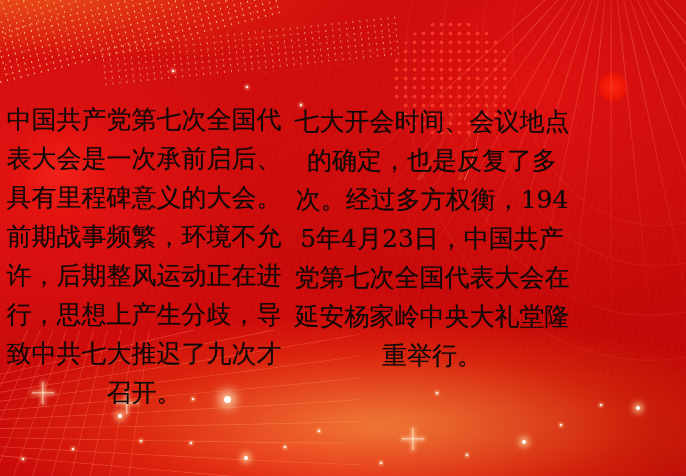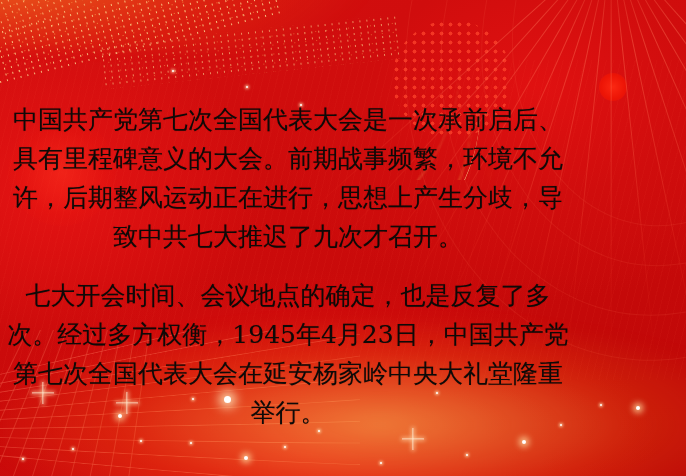--- a/index.html
+++ b/index.html
@@ -152,37 +152,37 @@
     background-image:
       radial-gradient(circle, rgba(255,226,150,.95) .8px, rgba(0,0,0,0) 1.1px),
       radial-gradient(circle, rgba(255,190,90,.7) .7px, rgba(0,0,0,0) 1px);
     background-size:7px 6px, 11px 9px;
     background-position:0 0, 3px 4px;
   }
 
   
   .content{
     position:absolute;left:0;top:0;width:576px;height:476px;
-    display:flex;flex-direction:column;justify-content:flex-start;
+    display:flex;flex-direction:row;justify-content:flex-start;
     padding-top:100px;box-sizing:border-box;
   }
   .para{
     width:100%;
     text-align:center;
     color:#0d0a08;
     font-size:25px;
     line-height:39px;
     letter-spacing:0px;
     font-family:"DejaVu Serif","Liberation Serif",serif;
     text-shadow:0 0 1px rgba(0,0,0,.35);
     padding:0 6px;
     box-sizing:border-box;
     word-break:break-all;
   }
-  .para.p2{margin-top:20px;}
+  .para.p2{margin-top:2px;}
 </style>
 </head>
 <body>
 
 <div id="slide">
 
   <div class="layer">
 
     <div class="streaks"></div>
 

